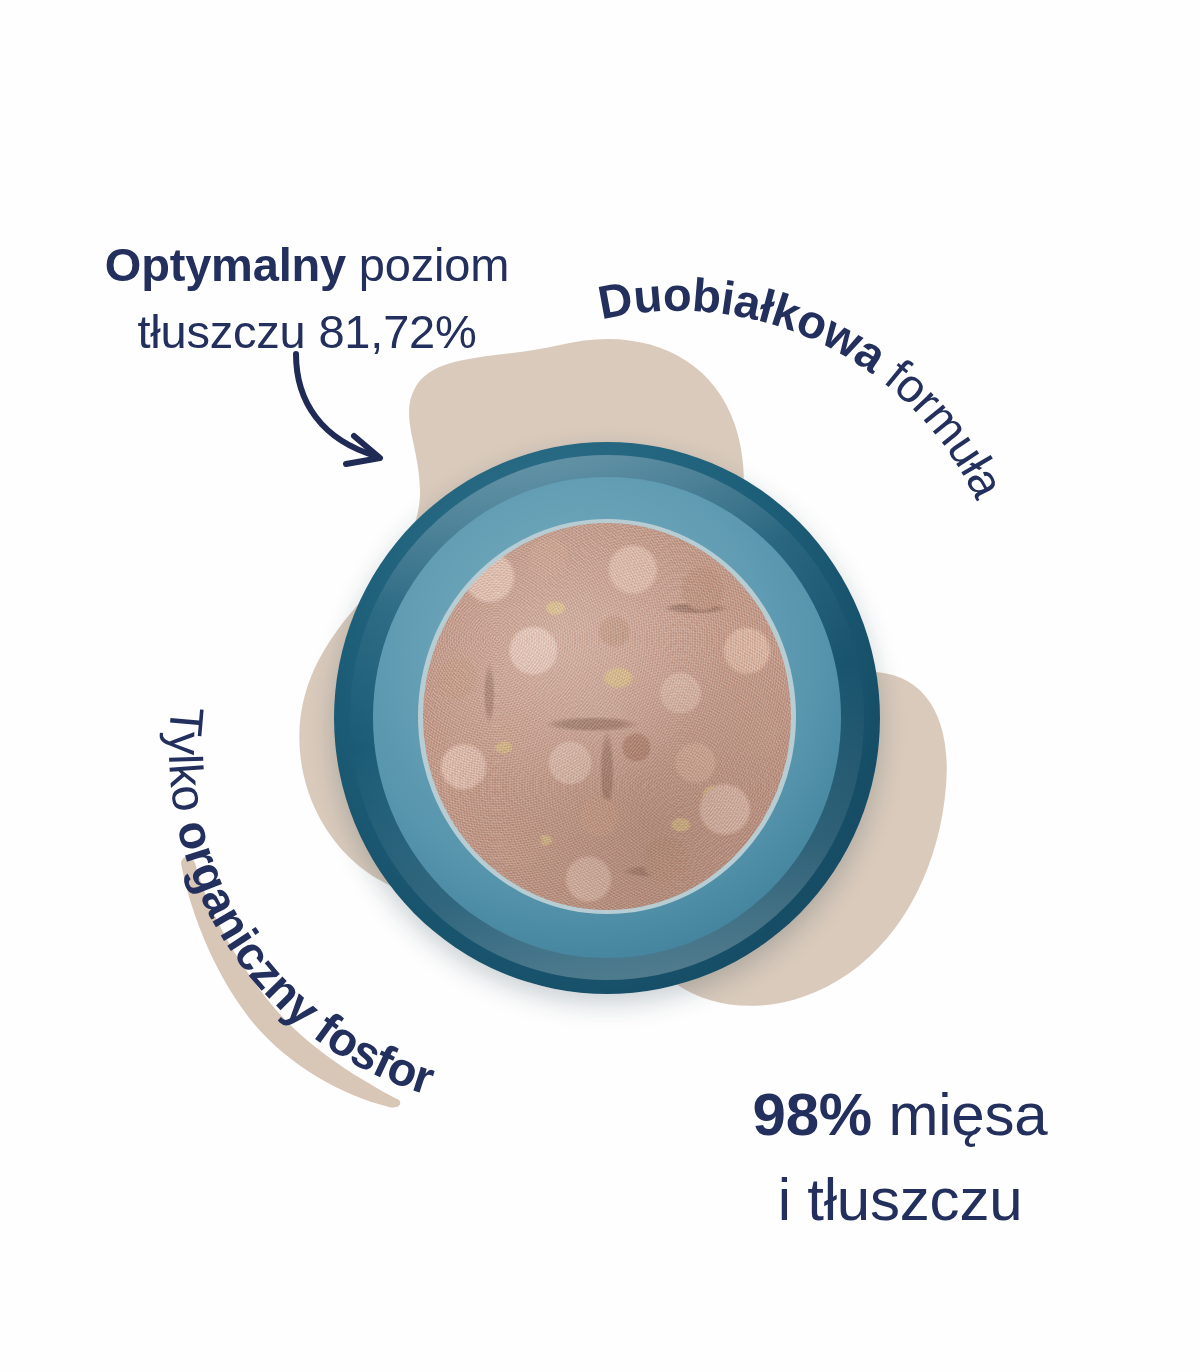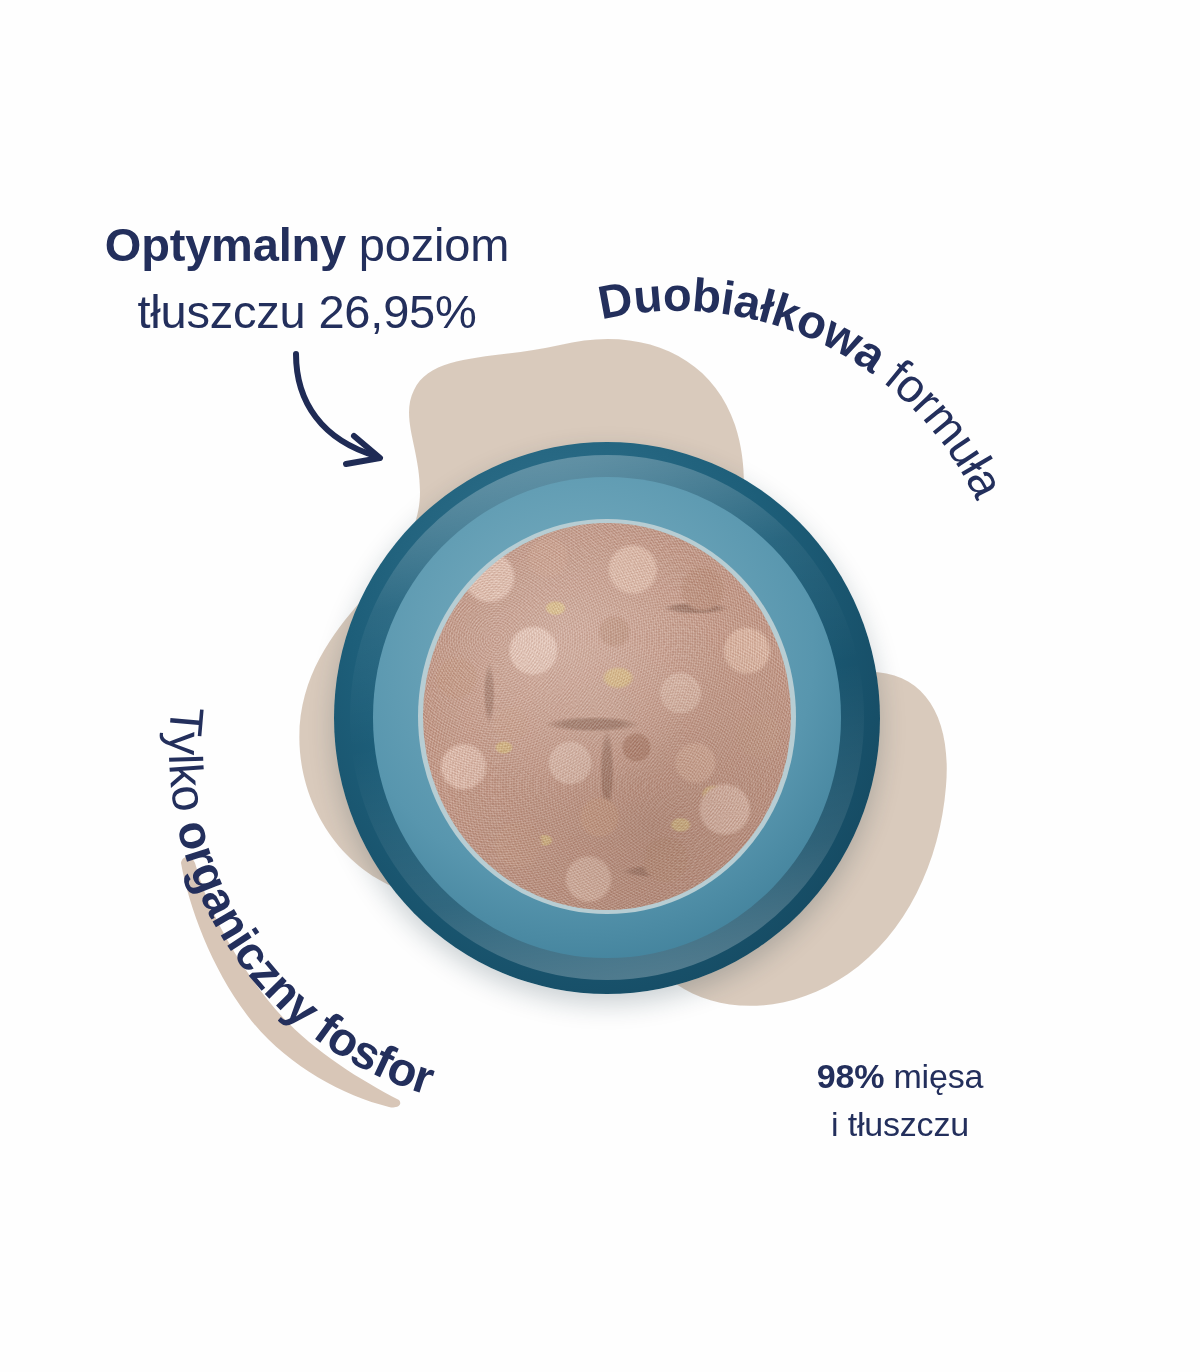--- a/index.html
+++ b/index.html
@@ -127,36 +127,37 @@
     background: radial-gradient(circle at 38% 30%, rgba(255,255,255,0.16) 0%, rgba(255,255,255,0) 46%),
                 radial-gradient(circle at 62% 78%, rgba(90,58,44,0.20) 0%, rgba(90,58,44,0) 55%);
   }
 
   
   .callout {
     position: absolute;
     color: #232f5c;
     letter-spacing: -0.2px;
     white-space: nowrap;
+    margin-top: 20px;
   }
   .b { font-weight: 700; }
   .r { font-weight: 400; }
 
   #fat-callout {
     left: 52px;
     top: 212px;
     font-size: 47px;
     line-height: 1.42;
     text-align: center;
     width: 510px;
   }
   #meat-callout {
     left: 735px;
     top: 1052px;
-    font-size: 34px;
+    font-size: 60px;
     line-height: 1.42;
     text-align: center;
     width: 330px;
   }
 
   
   .curved-svg {
     position: absolute;
     overflow: visible;
   }
@@ -230,21 +231,21 @@
 
   <svg id="arrow-svg" viewBox="0 0 150 140" aria-hidden="true">
     <path d="M26,14 C26,62 52,100 106,116" fill="none" stroke="#1f2b55" stroke-width="6" stroke-linecap="round"></path>
     <path d="M84,96 L110,118 L76,124" fill="none" stroke="#1f2b55" stroke-width="6" stroke-linecap="round" stroke-linejoin="round"></path>
   </svg>
 
   <div id="fat-callout" class="callout">
     <div>
       <span class="b">Optymalny</span><span class="r"> poziom</span>
     </div>
-    <div class="r">tłuszczu 26,95%</div>
+    <div class="r">tłuszczu 81,72%</div>
   </div>
 
   <svg id="duo-svg" class="curved-svg" viewBox="0 0 520 520">
     <defs>
       <path id="duo-path" d="M40,70 A 330 330 0 0 1 438,470" fill="none"></path>
     </defs>
     <text font-size="47">
       <textPath href="#duo-path" startOffset="2">
         <tspan font-weight="700">Duobiałkowa</tspan><tspan font-weight="400"> formuła</tspan>
       </textPath>

